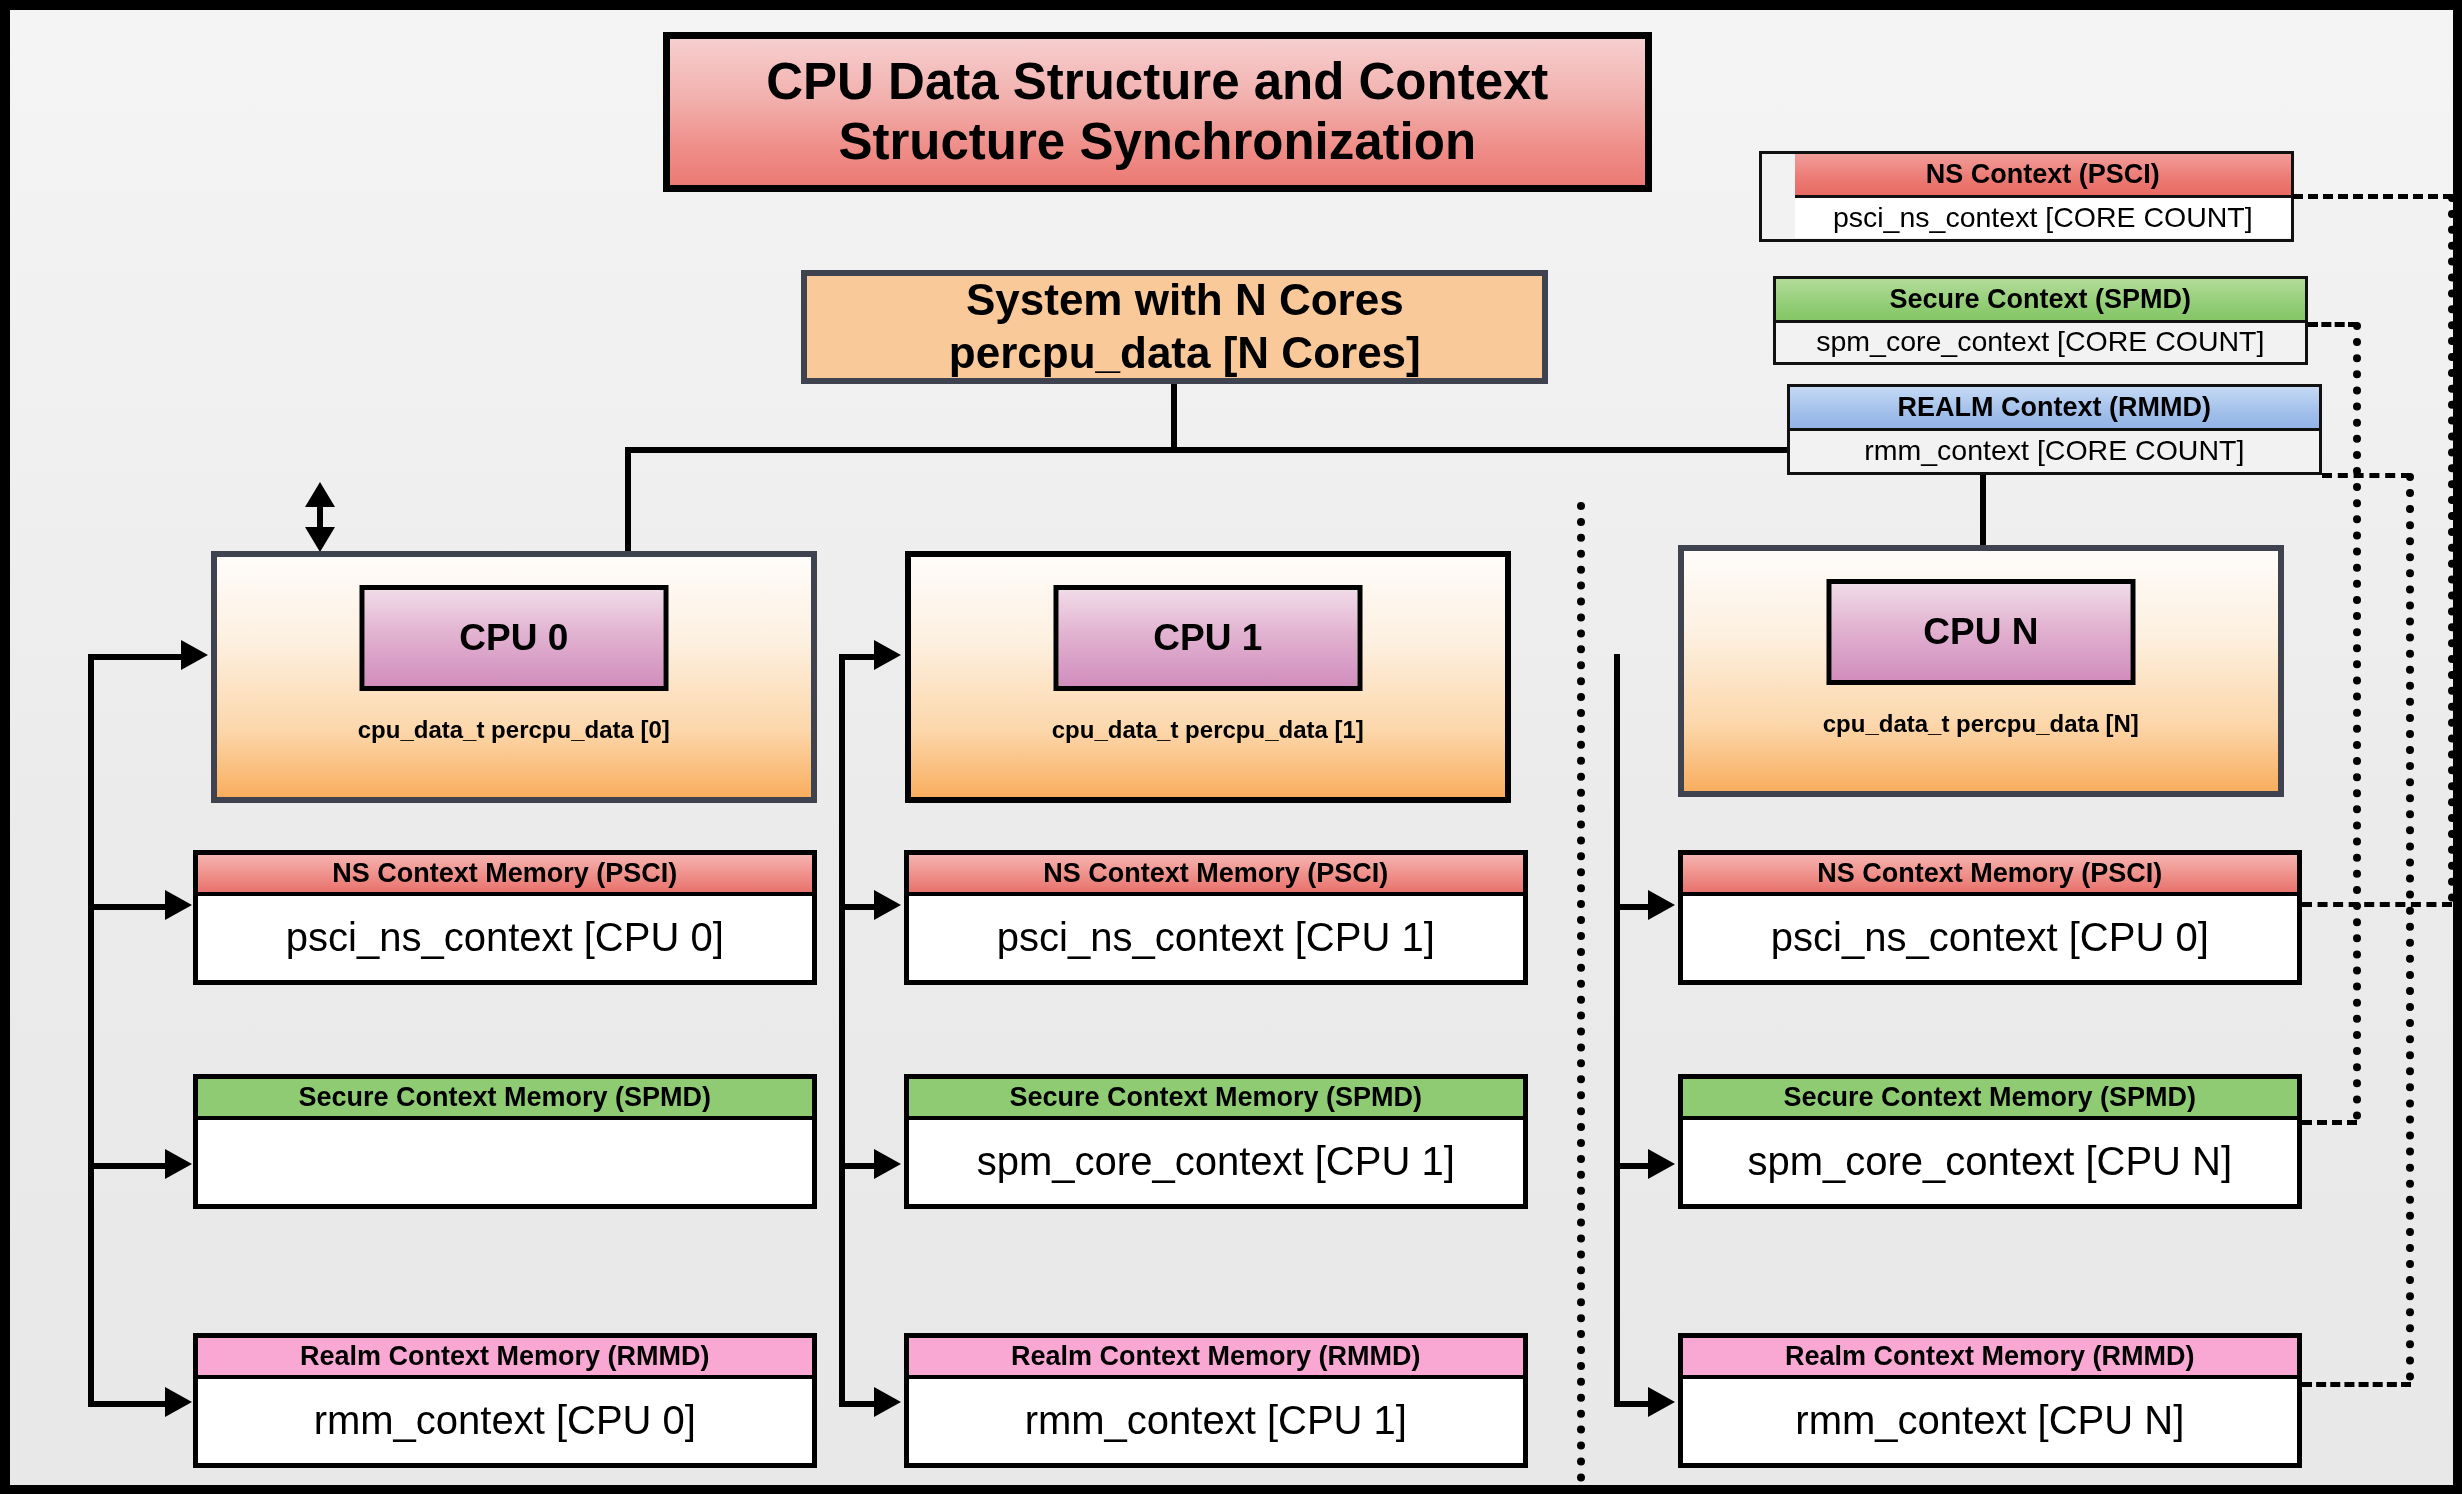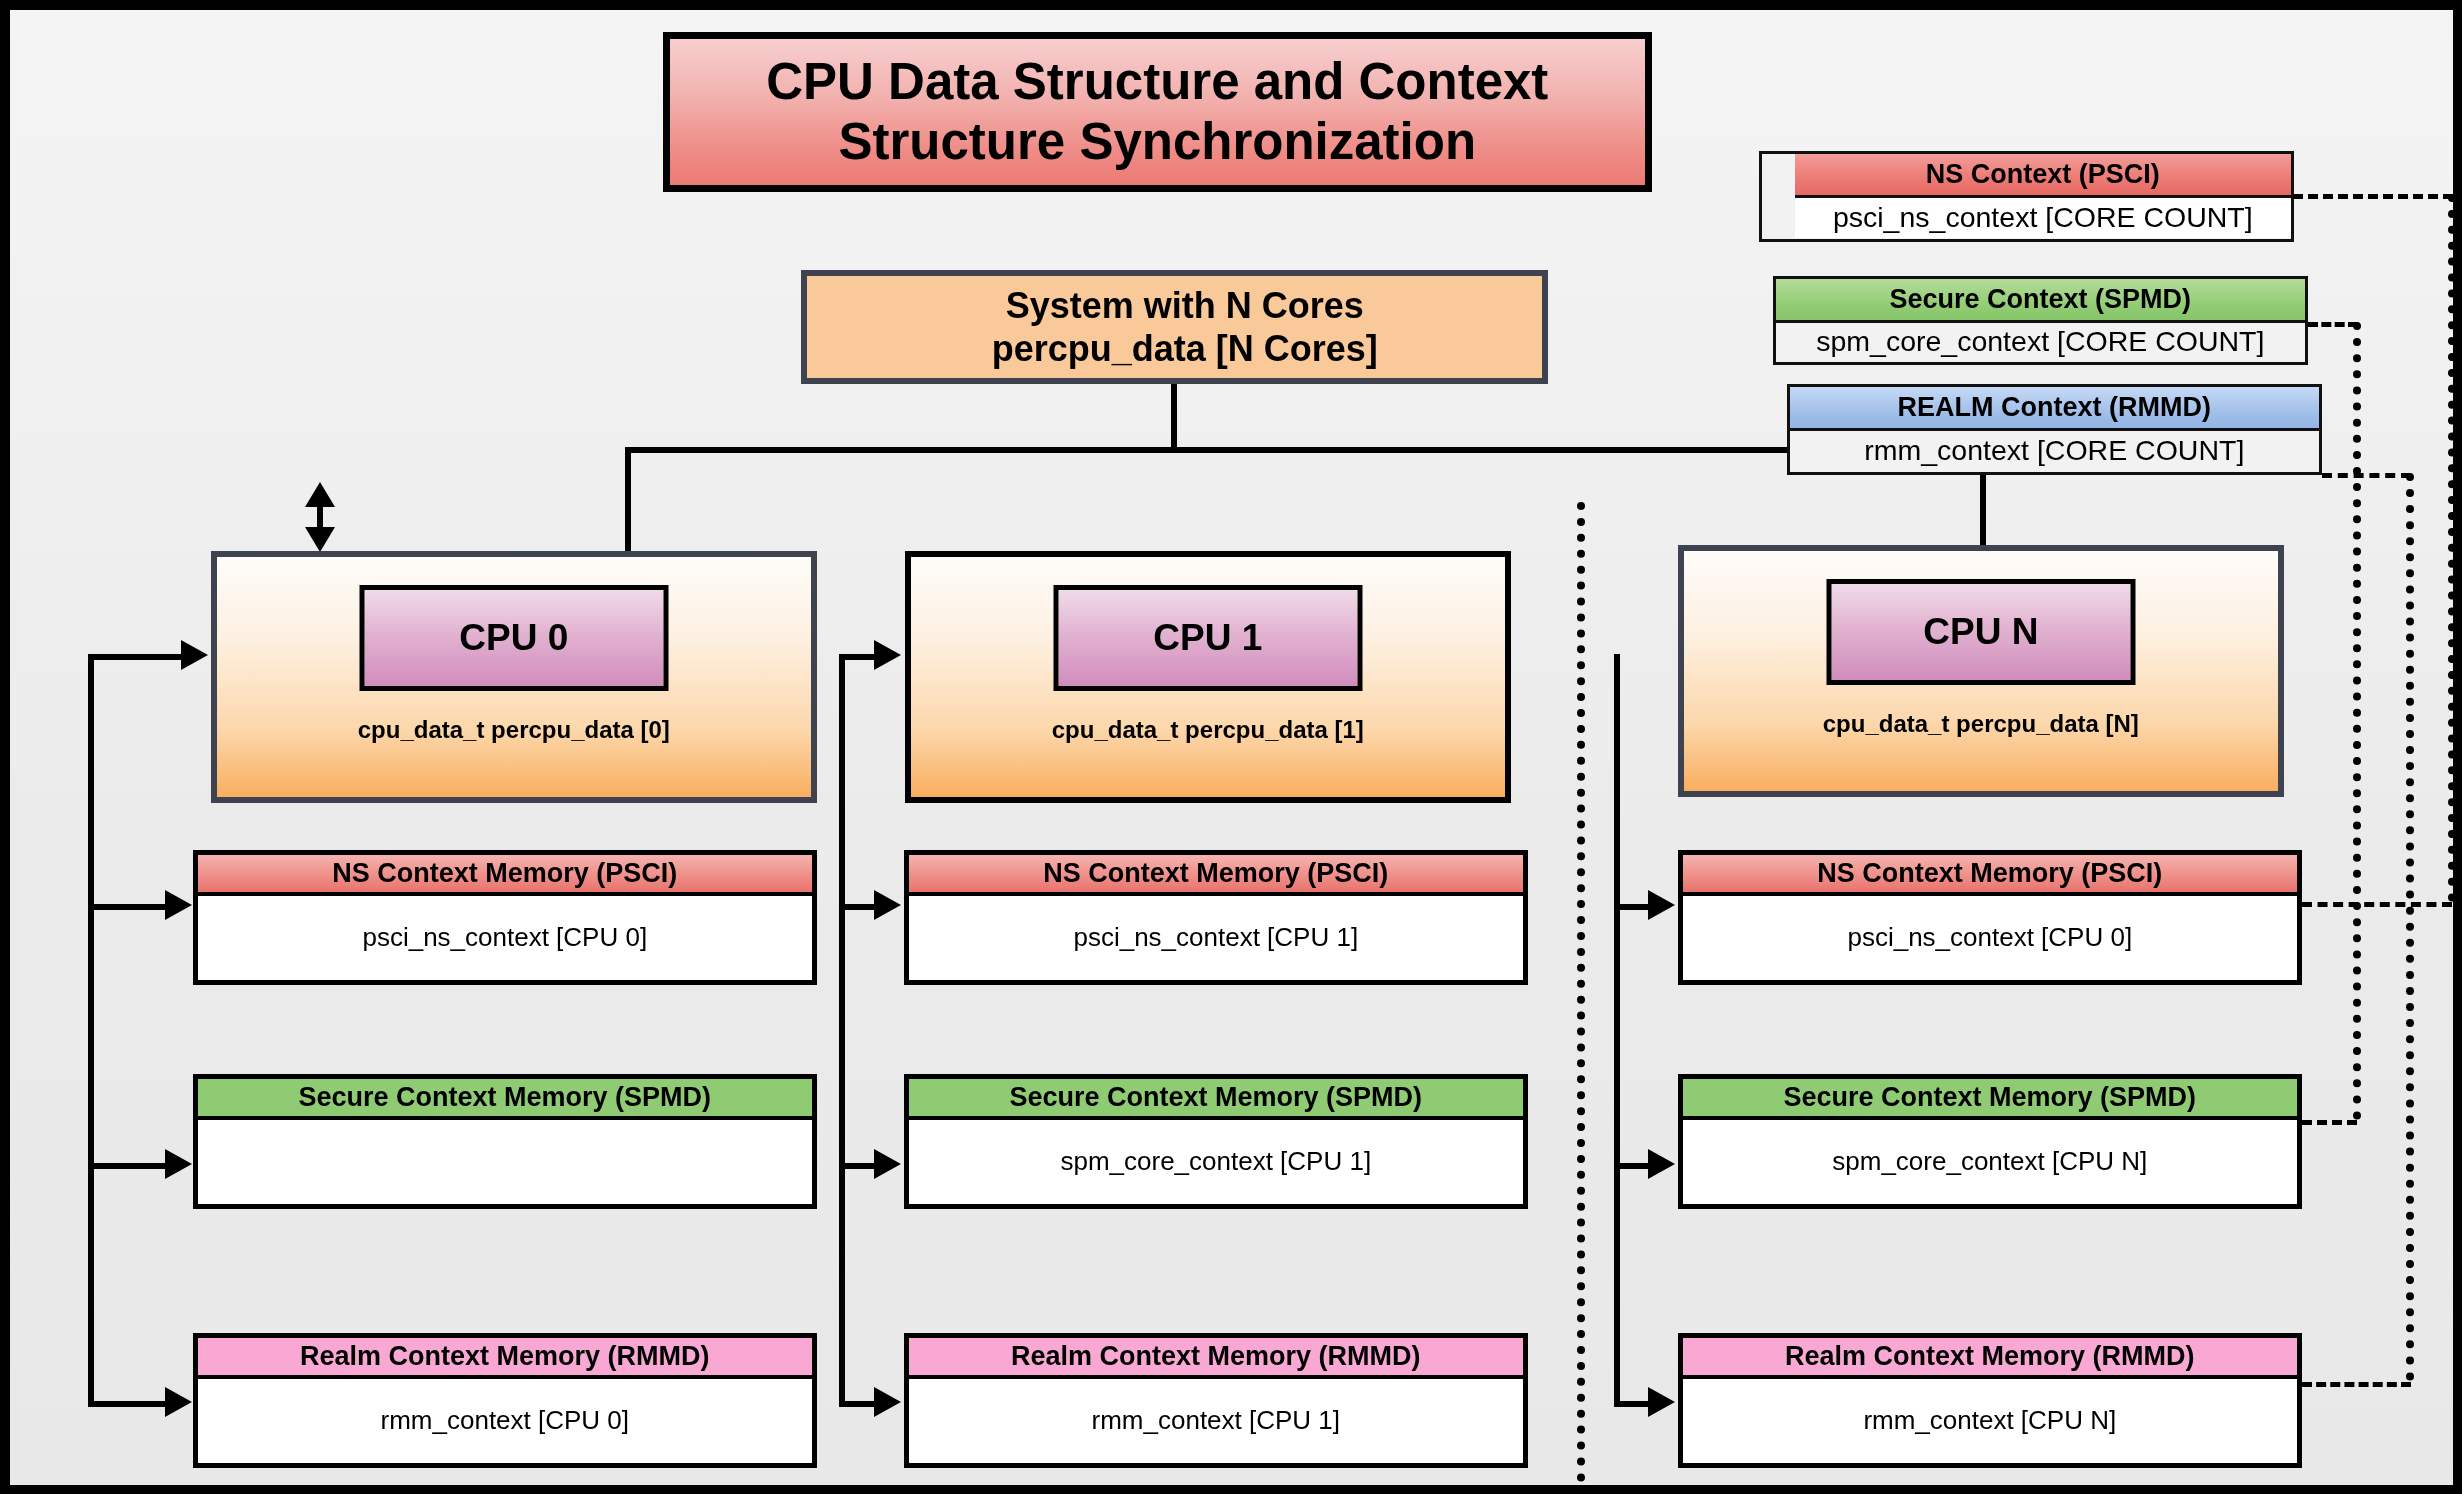--- a/index.html
+++ b/index.html
@@ -51,21 +51,21 @@
   }
   .cdt-line{font-size:28.5px;font-weight:bold;line-height:1.14;color:#000;}
   .cdt-note{font-size:27px;font-style:italic;line-height:1.18;margin-top:27px;color:#000;}
 
   
   #system-box{
     left:791px;top:260px;width:747px;height:114px;
     border:6.2px solid #3f4350;
     background:#fac99a;
     display:flex;flex-direction:column;align-items:center;justify-content:center;
-    font-size:36px;font-weight:bold;line-height:1.2;color:#000;padding-left:21px;
+    font-size:44px;font-weight:bold;line-height:1.2;color:#000;padding-left:21px;
   }
 
   
   .legend{
     border:3.6px solid #111;background:#f2f2f2;
   }
   .legend-h{
     height:41px;border-bottom:3.6px solid #111;
     display:flex;align-items:center;justify-content:center;
     font-size:27px;font-weight:bold;color:#000;
@@ -112,21 +112,21 @@
     border:5.3px solid #000;background:#fff;
   }
   .mem-h{
     height:37px;border-bottom:4.5px solid #000;
     display:flex;align-items:center;justify-content:center;
     font-size:27px;font-weight:bold;color:#000;
   }
   .mem-b{
     height:calc(100% - 42px);
     display:flex;align-items:center;justify-content:center;
-    font-size:26px;color:#000;background:#fff;
+    font-size:40px;color:#000;background:#fff;
   }
   .mem-ns  .mem-h{background:linear-gradient(180deg,#f5b3af 0%,#ef8f8a 55%,#e8736c 100%);}
   .mem-sec .mem-h{background:#8fcb72;}
   .mem-rlm .mem-h{background:#f9a8d4;}
 
   
   .col0{left:183px;}
   .col1{left:894px;}
   .coln{left:1668px;}
   .row-ns{top:840px;}

